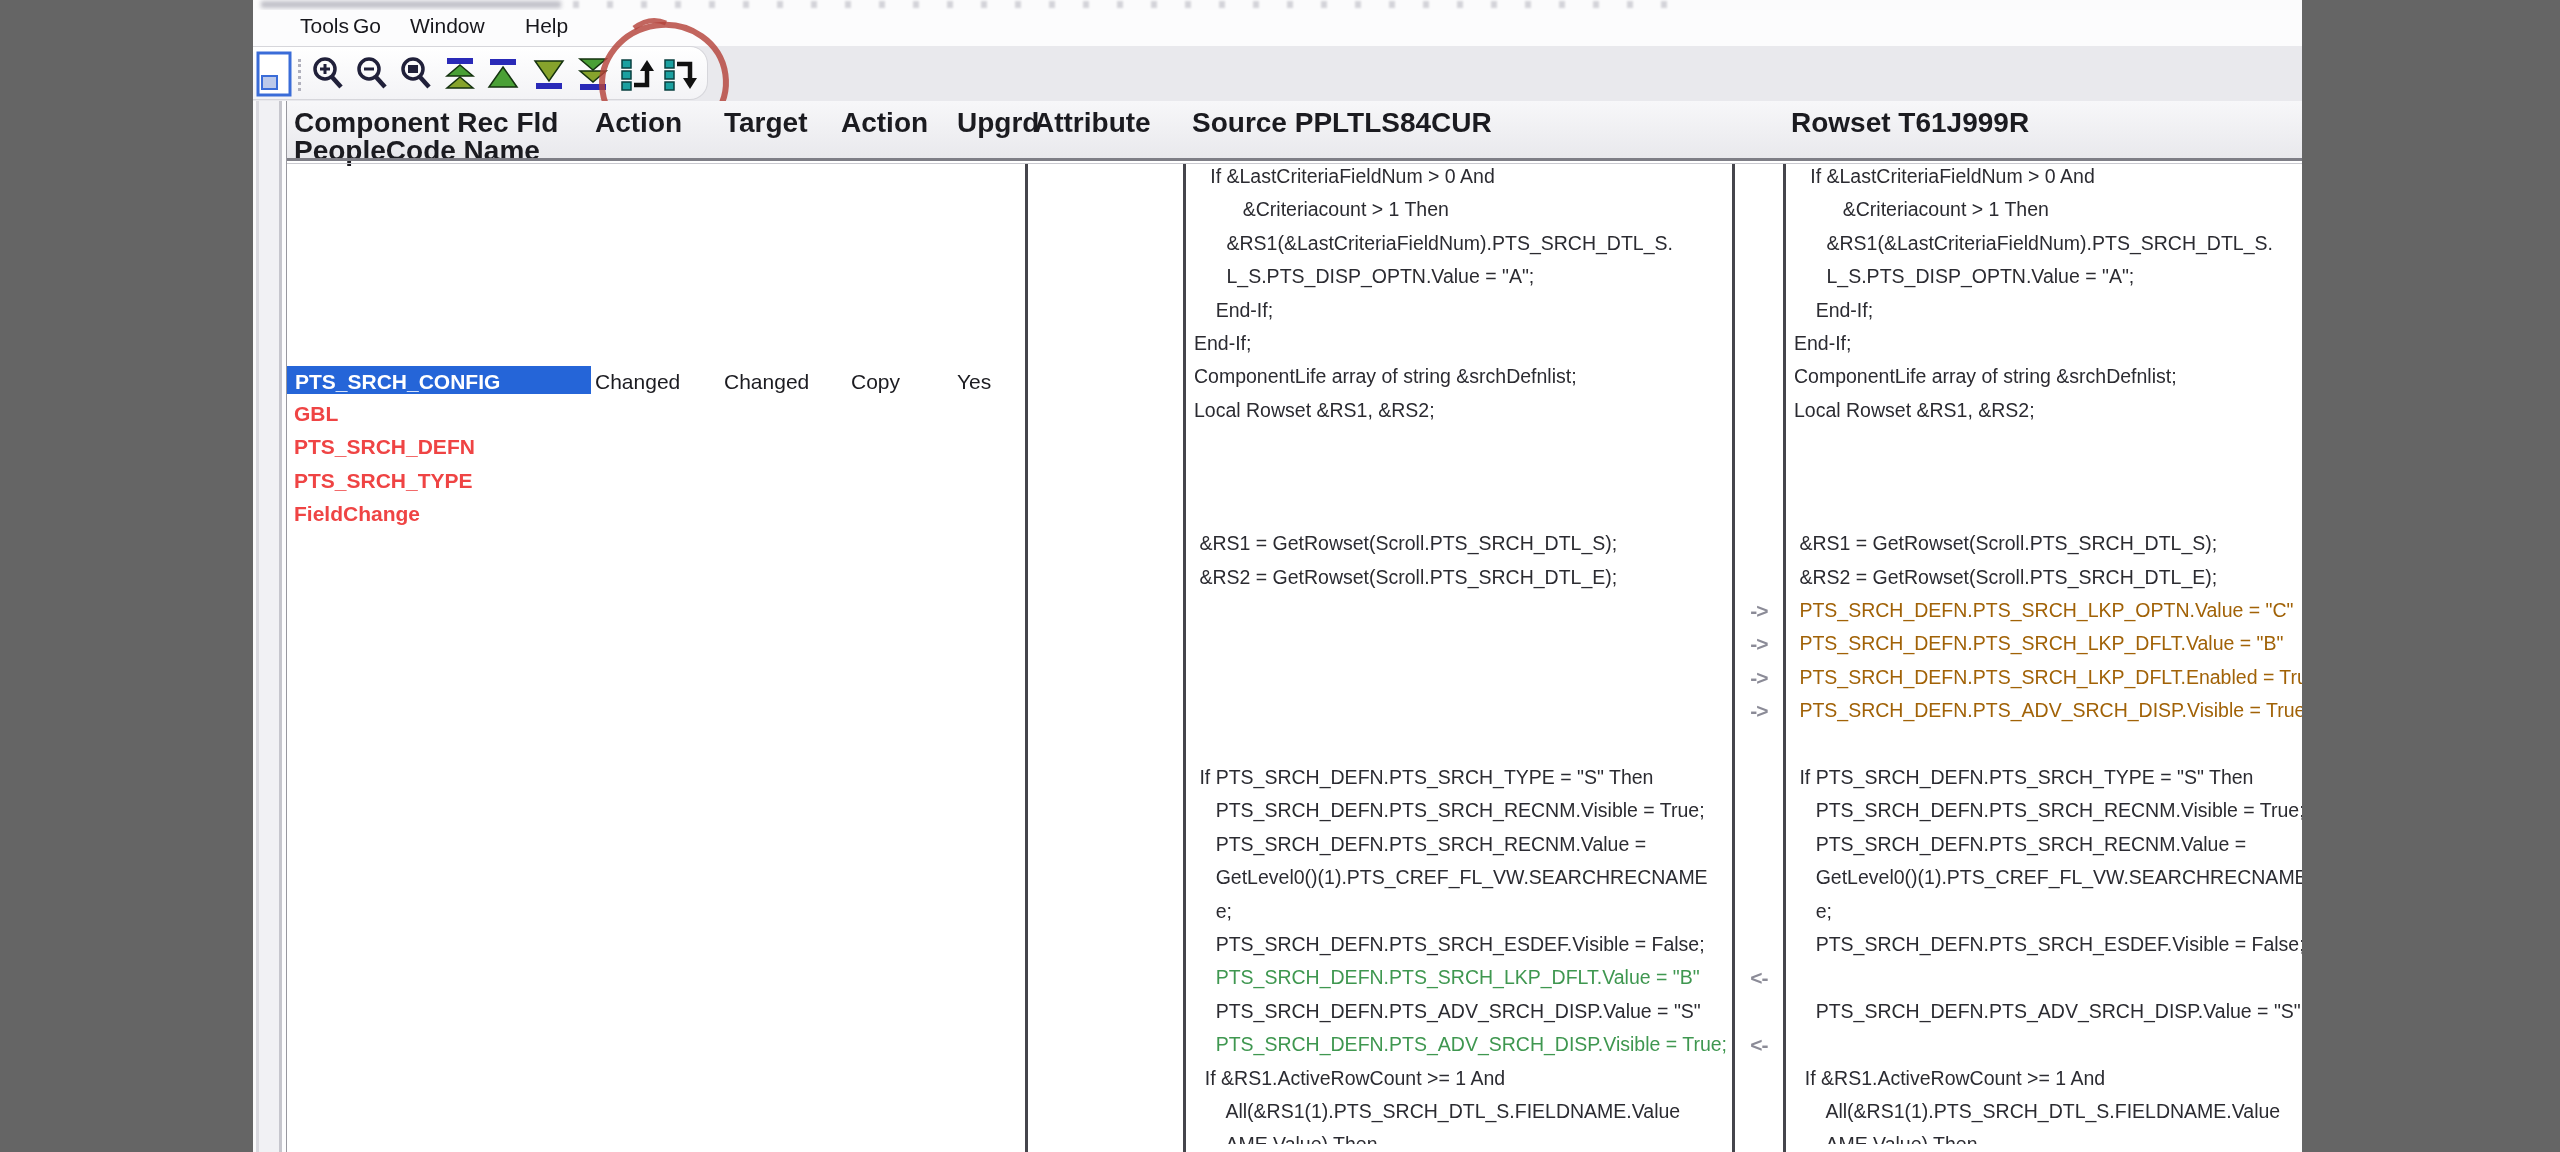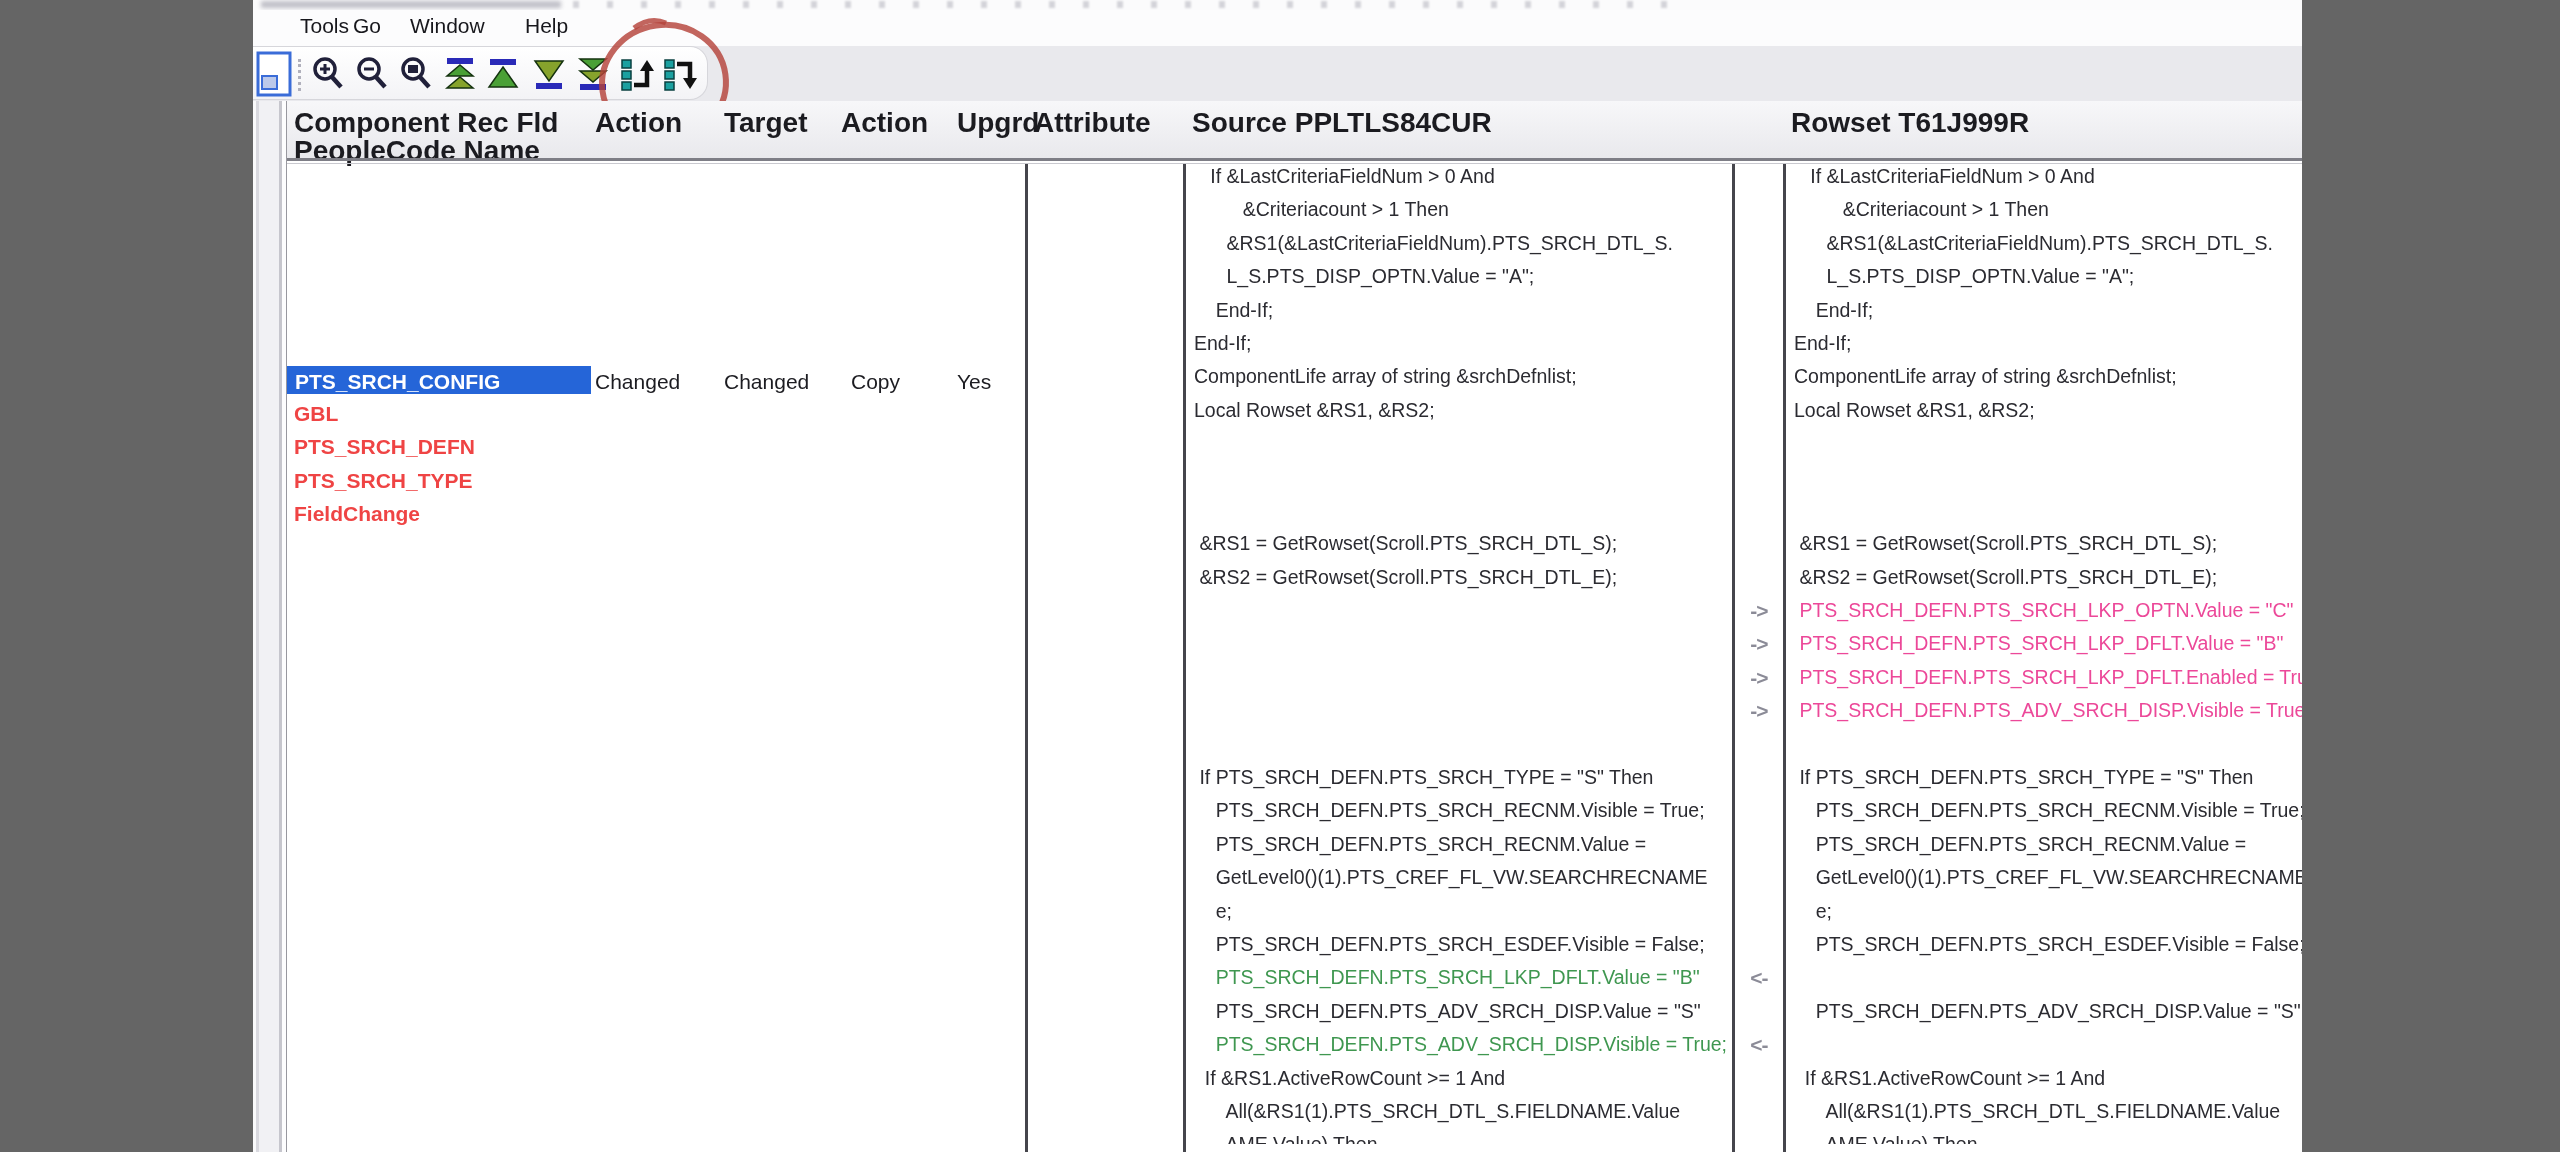--- a/index.html
+++ b/index.html
@@ -40,21 +40,21 @@
   .cell{position:absolute;top:370px;font-size:21px;color:#1c1c21;font-weight:500;white-space:nowrap;}
   .ti{position:absolute;left:41px;height:33px;font-size:21px;font-weight:600;color:#ef4444;white-space:nowrap;}
   
   .panel{position:absolute;top:156px;height:988px;overflow:hidden;padding-top:4px;box-sizing:border-box;}
   #src-col{left:933px;width:546px;}
   #gut-col{left:1482px;width:48px;}
   #tgt-col{left:1533px;width:516px;}
   .cl{height:33.4px;line-height:33.4px;font-size:19.5px;font-weight:500;color:#2b2b31;
       white-space:pre;overflow:hidden;padding-left:8px;}
   .cl.g{color:#3f9750;}
-  .cl.r{color:#ec4899;}
+  .cl.r{color:#a16207;}
   .gl{height:33.4px;line-height:33.4px;text-align:center;font-size:21px;font-weight:bold;
       letter-spacing:-1px;color:#8b8b97;}
 </style>
 </head>
 <body>
 
 <div class="window">
 
   <div class="topfrag">
     <div class="frag1"></div>

